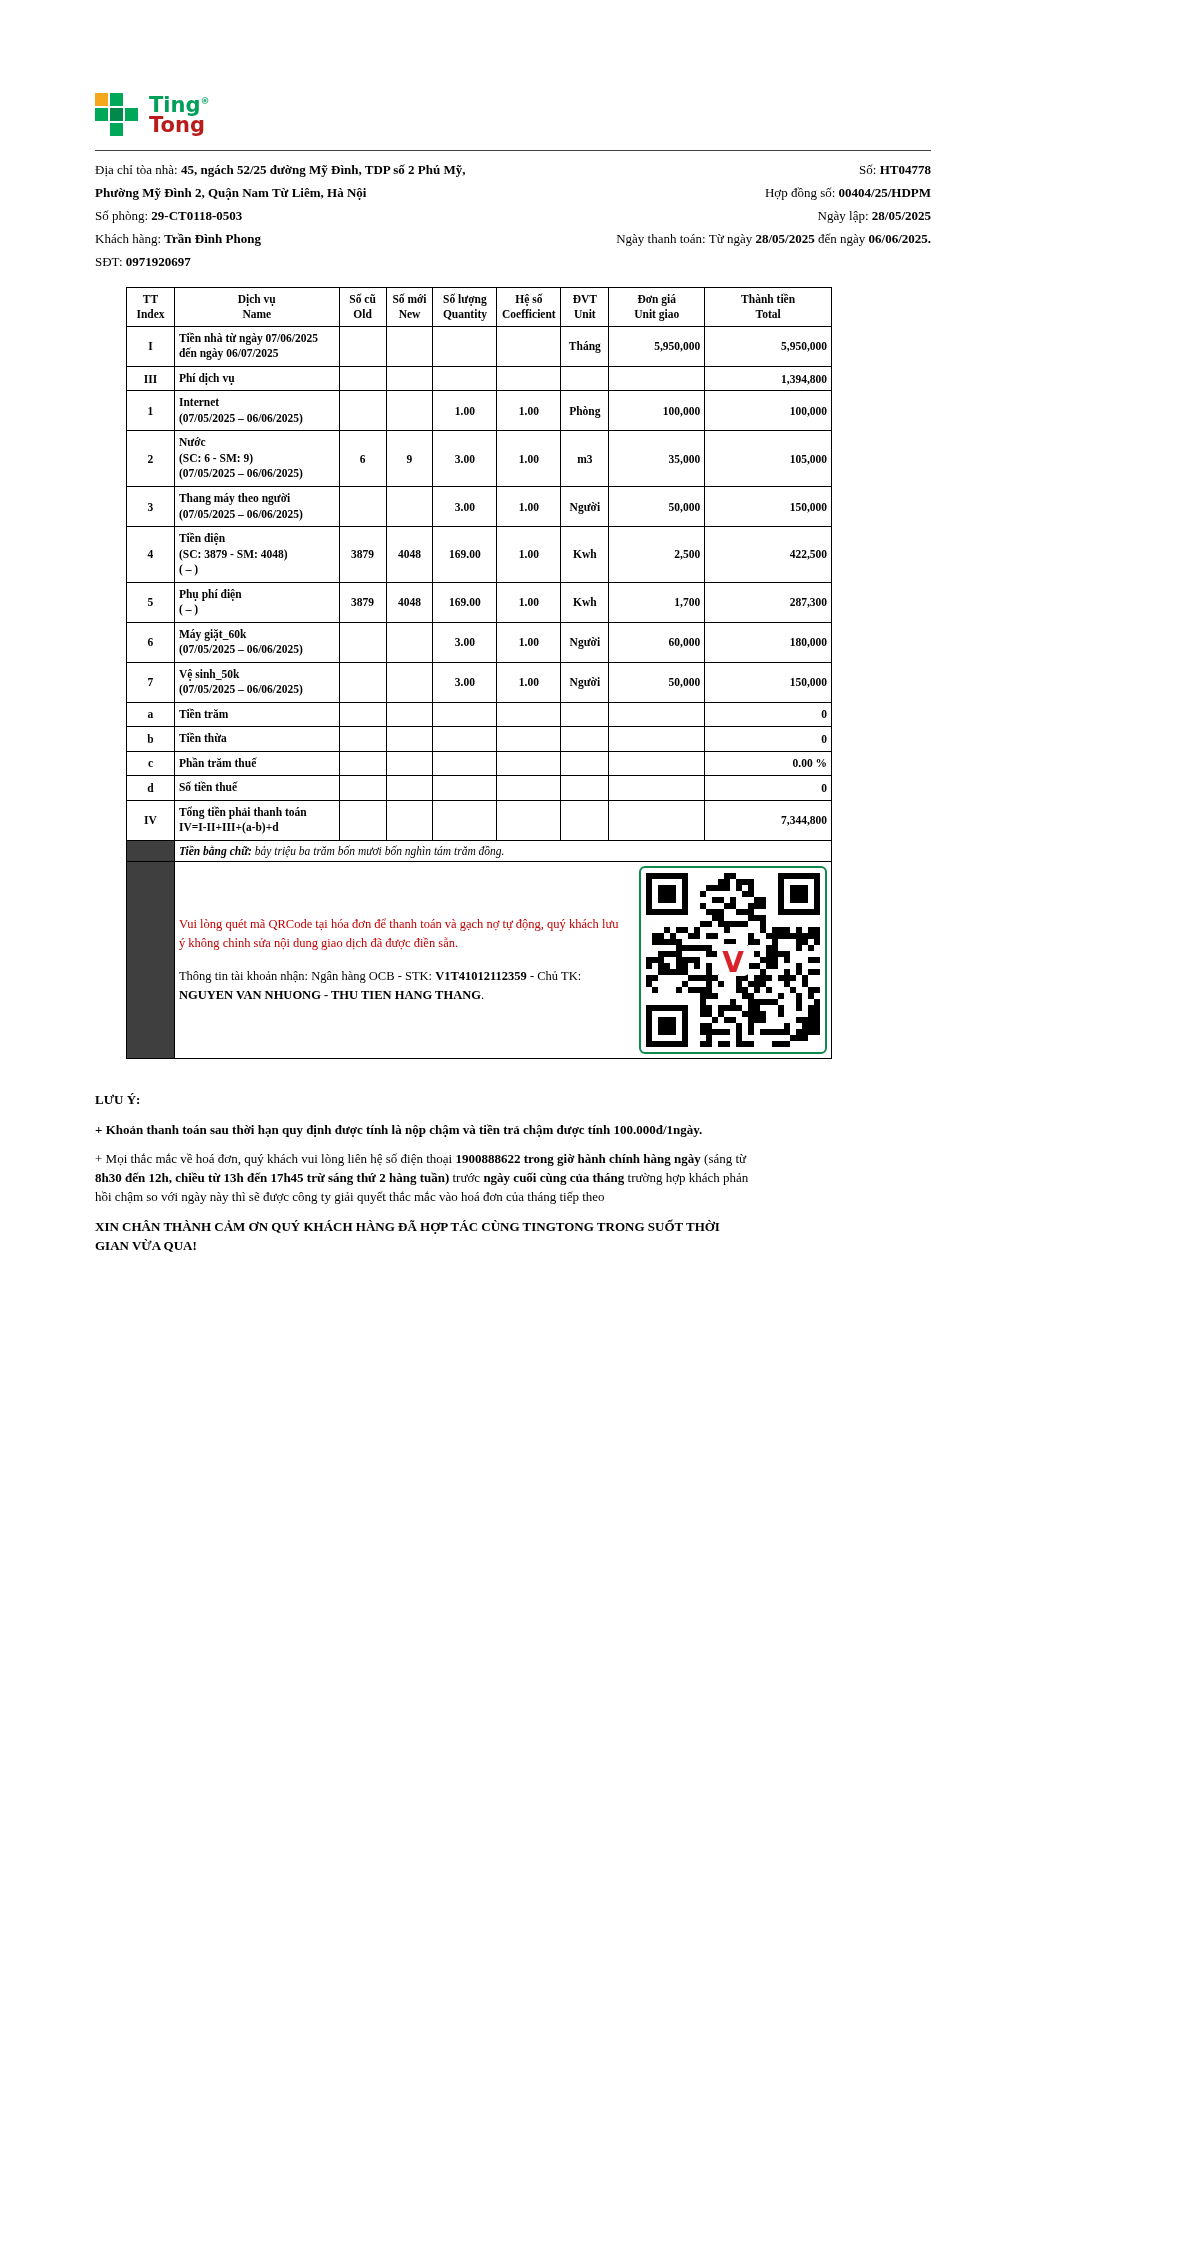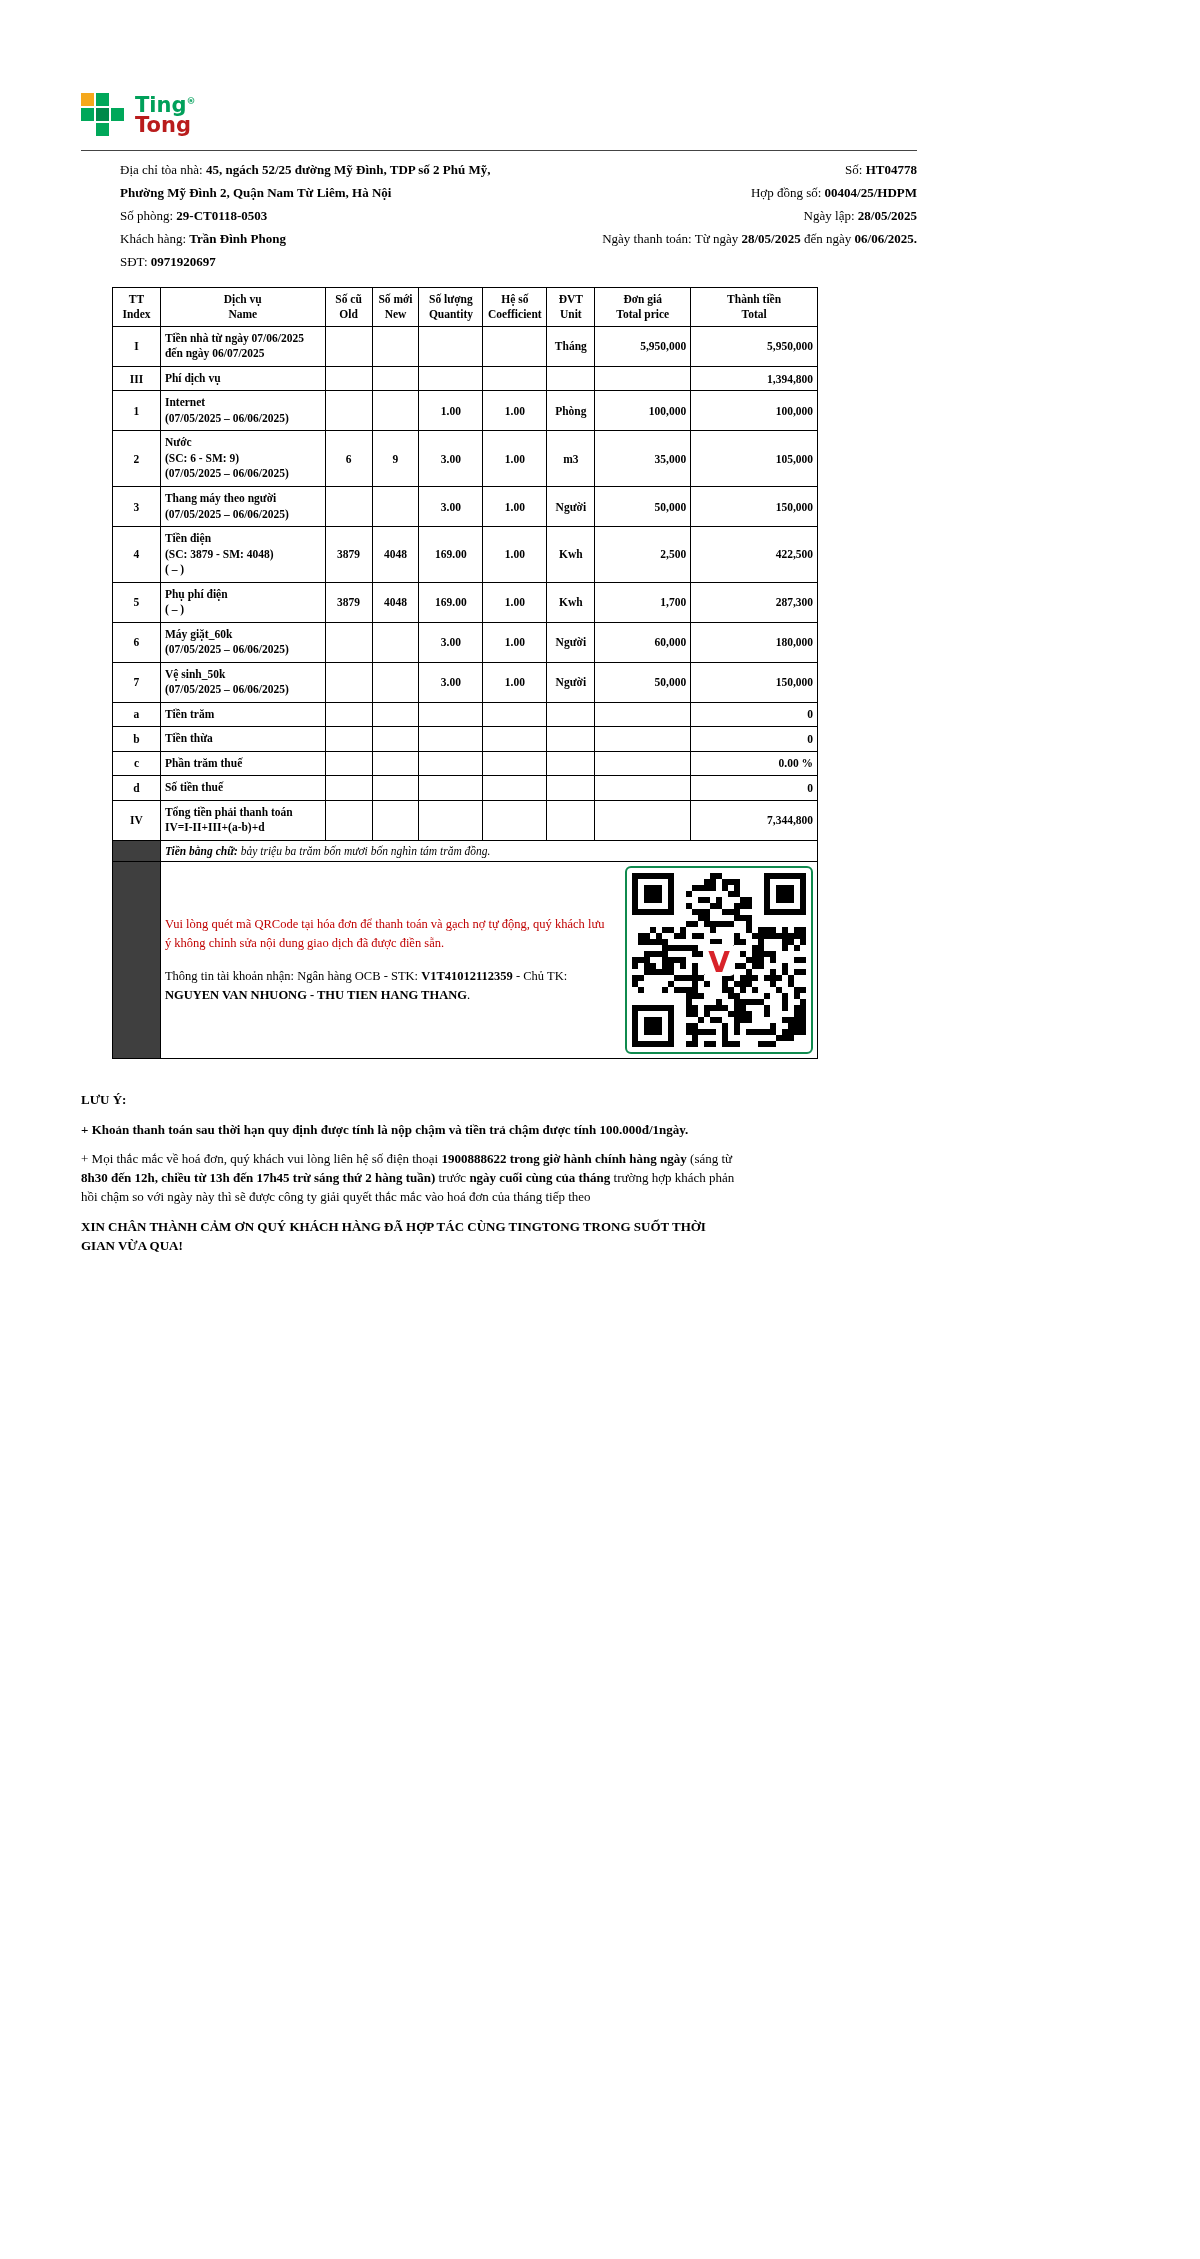--- a/index.html
+++ b/index.html
@@ -7,21 +7,21 @@
   body {
     width: 1200px;
     height: 2259px;
     background: #ffffff;
     font-family: "Liberation Serif", serif;
     color: #000;
     position: relative;
   }
   .doc {
     position: absolute;
-    left: 81px;
+    left: 95px;
     top: 93px;
     width: 836px;
   }
 
   
   .doc-header {
     display: flex;
     justify-content: space-between;
     align-items: flex-start;
     border-bottom: 1px solid #444;
@@ -50,21 +50,21 @@
   }
 
   
   .info {
     display: flex;
     justify-content: space-between;
     padding-top: 7px;
     font-size: 13px;
   }
   .info p { margin: 0; line-height: 23px; }
-  .info-left { width: 372px; margin-left: 39px; }
+  .info-left { width: 372px; }
   .info-right { flex: 1; text-align: right; }
 
   
   table.invoice {
     border-collapse: collapse;
     width: 706px;
     margin-top: 14px;
     font-size: 11.5px;
     margin-left: 31px;
   }
@@ -185,21 +185,21 @@
         <th>
             <div>Hệ số</div>
             <div>Coefficient</div>
           </th>
         <th>
             <div>ĐVT</div>
             <div>Unit</div>
           </th>
         <th>
             <div>Đơn giá</div>
-            <div>Total price</div>
+            <div>Unit giao</div>
           </th>
         <th>
             <div>Thành tiền</div>
             <div>Total</div>
           </th>
       </tr>
     </thead>
     <tbody>
         <tr>
           <td class="c-tt">I</td>

